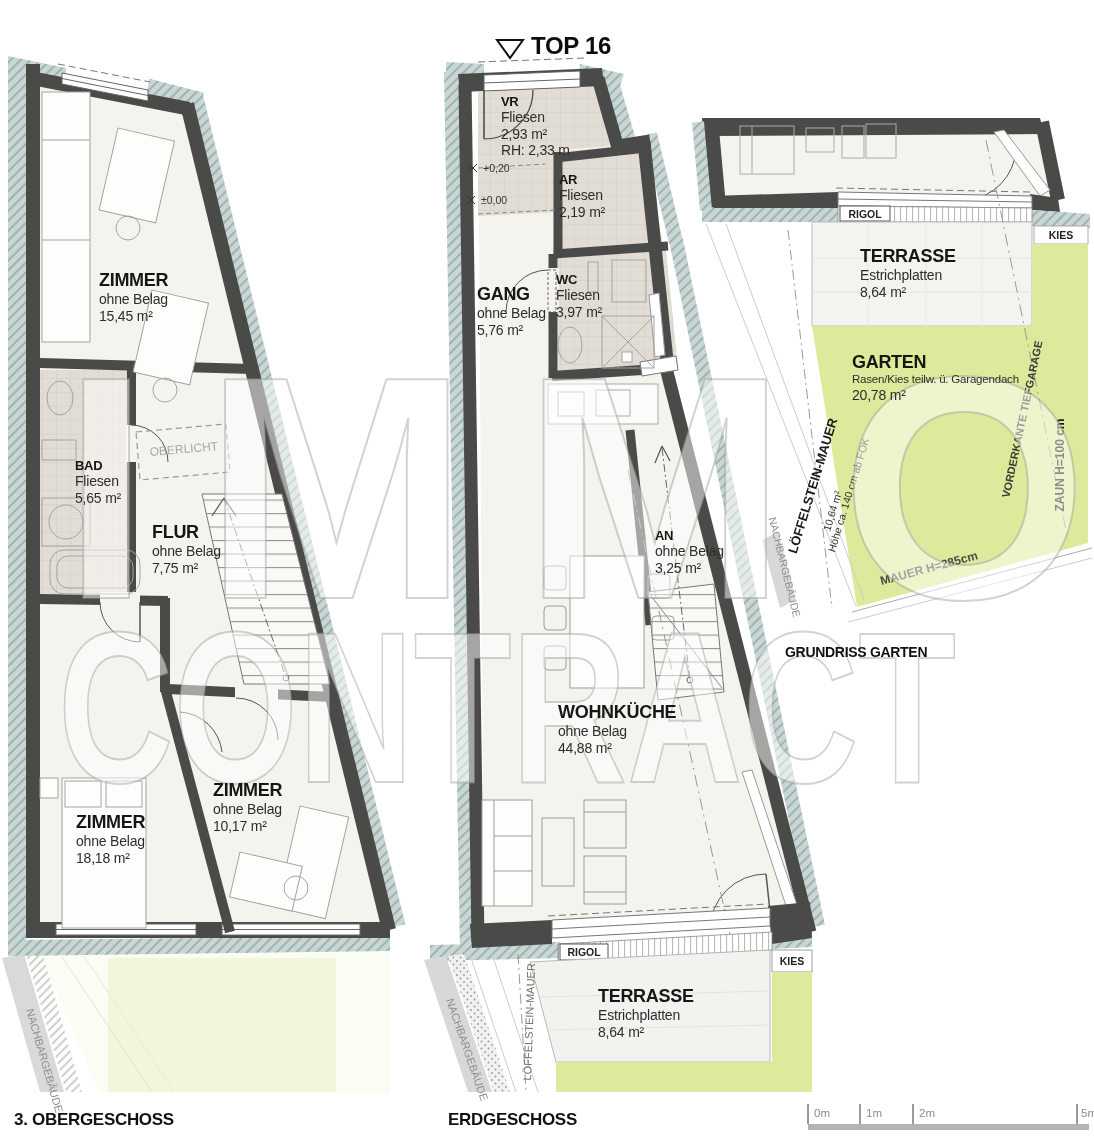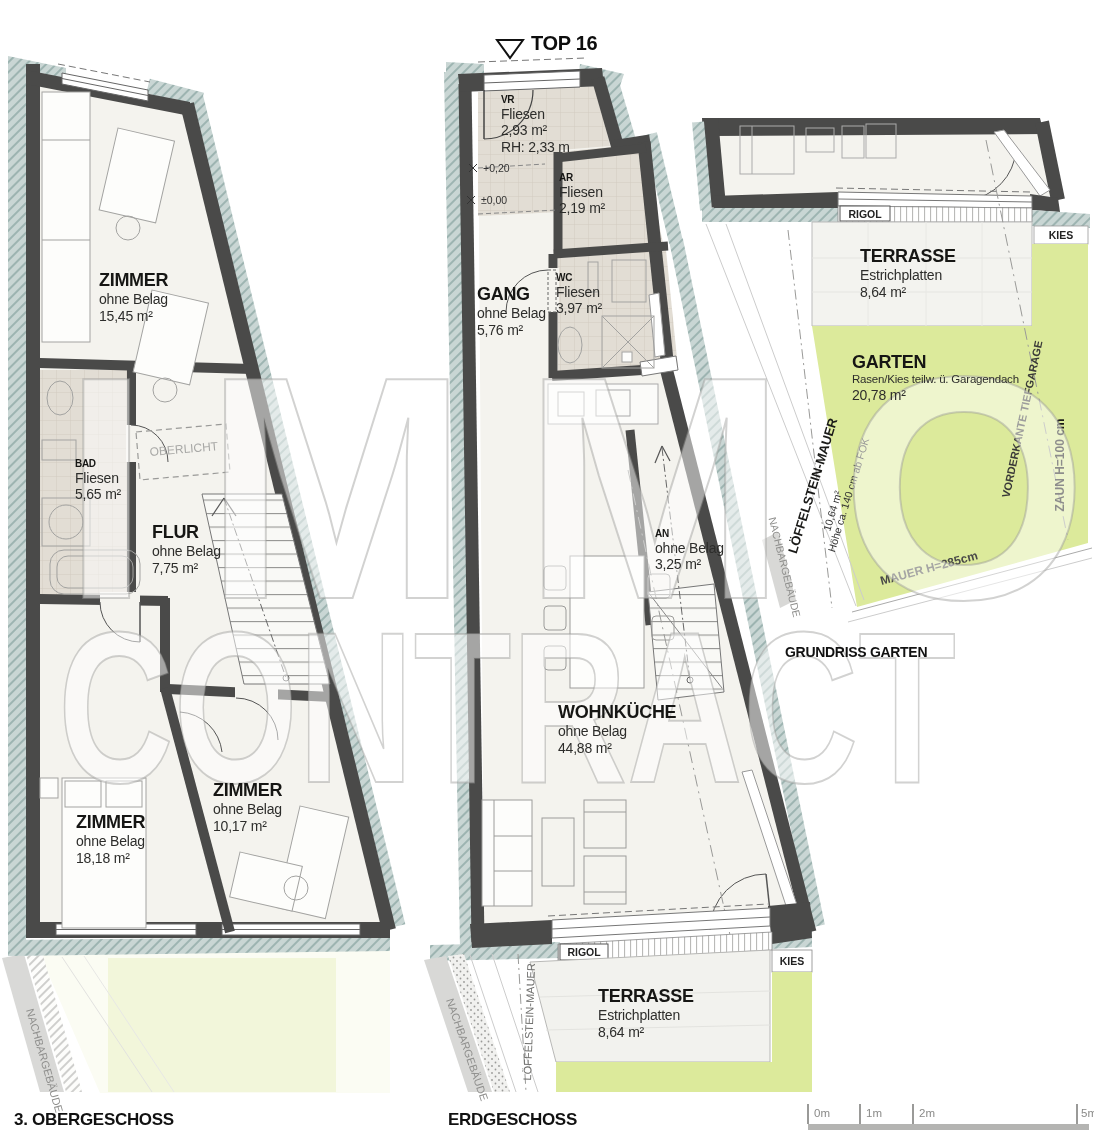--- a/index.html
+++ b/index.html
@@ -2,24 +2,24 @@
 <html><head>
 <meta charset="utf-8">
 <style>
   html,body{margin:0;padding:0;background:#fff;}
   #canvas{position:relative;width:1094px;height:1136px;background:#fff;overflow:hidden;
           font-family:"Liberation Sans",sans-serif;}
   #plan-svg{position:absolute;left:0;top:0;}
   .rlabel{position:absolute;color:#161614;line-height:1.18;white-space:nowrap;}
   .rlabel .nm{font-weight:bold;font-size:18px;letter-spacing:-0.3px;}
   .rlabel .sub{font-size:14px;color:#2d2d2b;letter-spacing:-0.2px;}
-  .rlabel.small .nm{font-size:10px;}
+  .rlabel.small .nm{font-size:13px;}
   .floor-title{position:absolute;font-weight:bold;font-size:17px;color:#111;letter-spacing:-0.3px;white-space:nowrap;}
   .section-title{position:absolute;font-weight:bold;font-size:14px;color:#111;letter-spacing:-0.3px;white-space:nowrap;}
-  .top16{position:absolute;font-weight:bold;font-size:20px;color:#0d0d0d;letter-spacing:-0.3px;}
+  .top16{position:absolute;font-weight:bold;font-size:24px;color:#0d0d0d;letter-spacing:-0.3px;}
 </style>
 </head>
 <body>
 
 <div id="canvas">
 
 <svg id="plan-svg" width="1094" height="1136" viewBox="0 0 1094 1136">
   <defs>
     <pattern id="hatch" width="7" height="7" patternUnits="userSpaceOnUse" patternTransform="rotate(45)">
       <rect width="7" height="7" fill="#c9d6d4"></rect>

